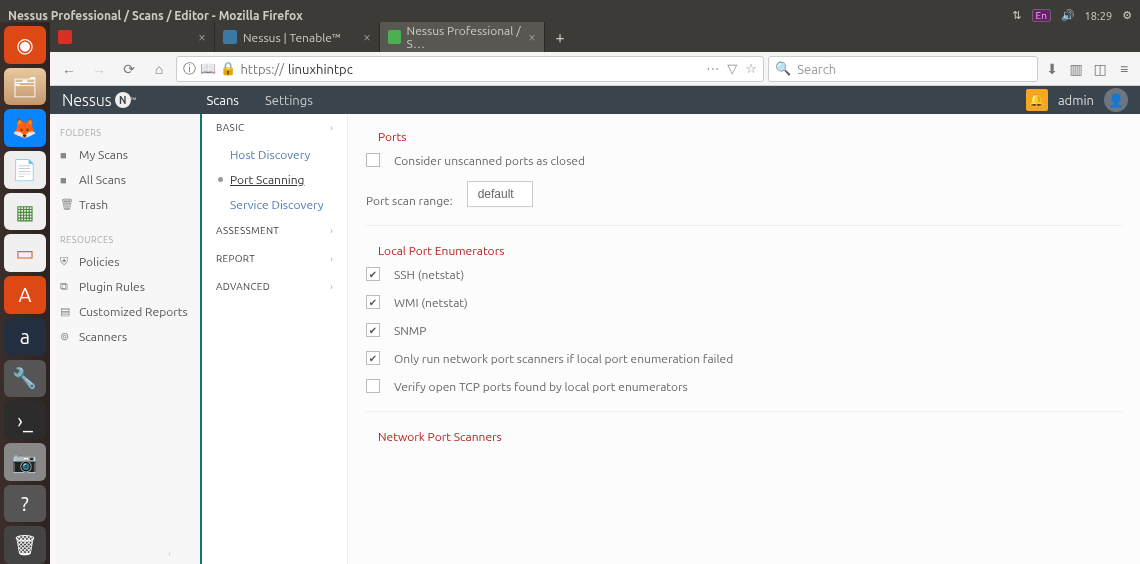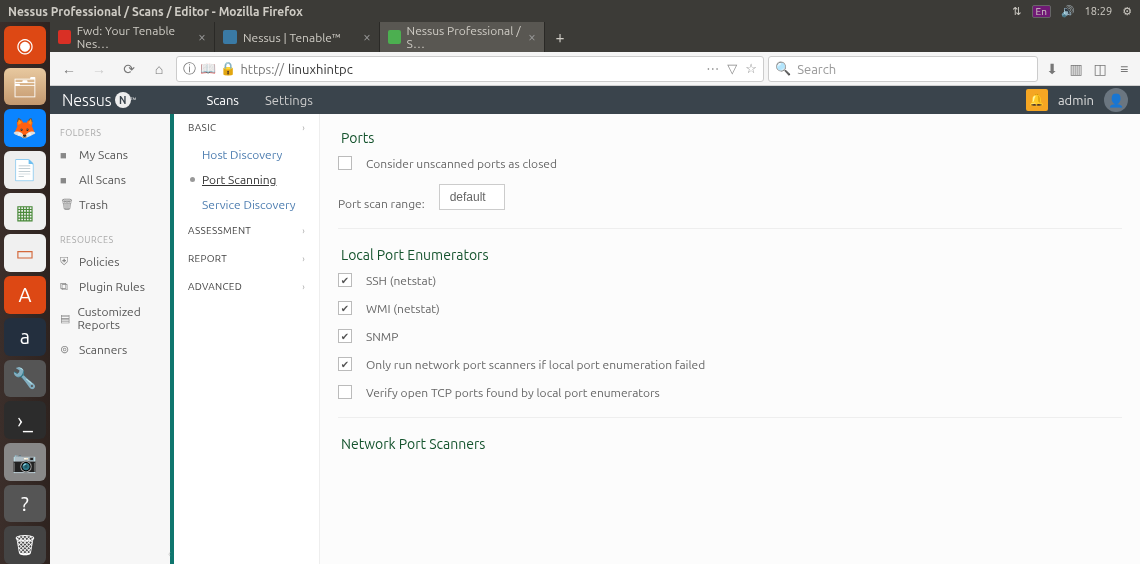--- a/index.html
+++ b/index.html
@@ -1,17 +1,17 @@
 <!DOCTYPE html>
 <html><head>
 <meta charset="utf-8">
 <style>
 *{margin:0;padding:0;box-sizing:border-box}
 body{font-family:Ubuntu,sans-serif;font-size:12px;width:1140px;height:564px;overflow:hidden;background:#f7f7f7}
-.titlebar{background:#3c3b37;color:#cfccc5;display:flex;align-items:center;height:22px;padding:0 8px;justify-content:space-between}
+.titlebar{background:#3c3b37;color:#cfccc5;display:flex;align-items:flex-end;height:22px;padding:0 8px;justify-content:space-between}
 .titlebar-left{font-size:12px;font-weight:bold;display:flex;align-items:center}
 .titlebar-right{display:flex;align-items:center;gap:10px;font-size:11px}
 .titlebar-right span{display:flex;align-items:center}
 .lang-box{background:#701a75;border:1px solid #666;padding:0 3px;border-radius:2px;font-size:10px}
 .main-area{display:flex;height:542px}
 .launcher{width:50px;background:linear-gradient(to right,#3b2e2a,#2e231f);display:flex;flex-direction:column;align-items:center;padding-top:4px;gap:4px}
 .launcher-icon{width:42px;height:42px;border-radius:6px;display:flex;align-items:center;justify-content:center;font-size:20px;color:white}
 .li-ubuntu{background:#dd4814}
 .li-files{background:linear-gradient(#e8c9a0,#c4986e)}
 .li-ff{background:#0a84ff}
@@ -50,32 +50,32 @@
 .logo-n{background:#eee;color:#3a444c;width:16px;height:16px;border-radius:50%;display:inline-flex;align-items:center;justify-content:center;font-size:10px;font-weight:bold;margin-left:3px}
 .logo-tm{font-size:8px;vertical-align:top}
 .appnav{margin-left:70px;display:flex;gap:26px;font-size:13px}
 .appnav-item{color:#ccc}
 .appnav-item.active{color:#fff}
 .app-right{margin-left:auto;display:flex;align-items:center;gap:10px}
 .bell{background:#f5a623;width:22px;height:22px;display:flex;align-items:center;justify-content:center;border-radius:2px;color:#fff;font-size:12px}
 .user{font-size:13px;color:#ddd}
 .user-icon{width:24px;height:24px;background:#6b7680;border-radius:50%;display:flex;align-items:center;justify-content:center;color:#fff;font-size:13px}
 .content{flex:1;display:flex;overflow:hidden}
-.sidebar-left{width:124px;background:#f7f7f7;border-right:4px solid #0f766e;padding:10px 0;font-size:12px;color:#555}
+.sidebar-left{width:152px;background:#f7f7f7;border-right:2px solid #0f766e;padding:10px 0;font-size:12px;color:#555}
 .slh{font-size:9px;color:#aaa;padding:4px 10px;text-transform:uppercase;letter-spacing:0.5px}
 .sli{padding:6px 10px;display:flex;align-items:center;gap:7px;cursor:pointer}
 .sli-icon{width:12px;color:#888;font-size:11px}
 .sidebar-mid{width:146px;background:#fff;border-right:1px solid #eee;font-size:11px;color:#444}
 .ms{padding:8px 14px;border-bottom:1px solid transparent;cursor:pointer;display:flex;align-items:center;justify-content:space-between;text-transform:uppercase;font-size:10px;letter-spacing:0.3px}
 .ms-chev{color:#aaa;font-size:9px}
 .msub{padding:6px 14px 6px 28px;font-size:12px;color:#4d7db0;cursor:pointer;text-transform:none;position:relative}
 .msub.active{color:#333;text-decoration:underline}
 .msub.active::before{content:"";position:absolute;left:16px;top:10px;width:5px;height:5px;border-radius:50%;background:#999}
 .main{flex:1;background:#fcfcfc;padding:0 18px 18px;overflow-y:auto;color:#333;font-size:12px}
-.sec-title{font-size:14px;color:#14532d;margin:16px 3px 10px}
+.sec-title{font-size:12px;color:#b91c1c;margin:16px 12px 10px}
 .row{display:flex;align-items:center;margin-bottom:14px}
 .chk{width:14px;height:14px;border:1px solid #bbb;margin-right:14px;background:#fff;display:inline-flex;align-items:center;justify-content:center;font-size:10px;color:#555}
 .chk.checked::after{content:"✔"}
 .rlabel{color:#666;font-size:12px}
 .prow{display:flex;align-items:flex-end;gap:14px;margin-bottom:10px}
 .pinput{border:1px solid #ccc;padding:5px 10px;font-size:12px;width:66px;color:#666}
 .hr{border:none;border-top:1px solid #eee;margin:18px 0}
 .sub-group{padding-left:28px}
 .sub-group .row{margin-bottom:10px}
 .radio{width:11px;height:11px;border:1px solid #ccc;border-radius:50%;margin-right:10px;display:inline-flex;align-items:center;justify-content:center}
@@ -111,21 +111,20 @@
     <div class="launcher-icon li-term">›_</div>
     <div class="launcher-icon li-shot">📷</div>
     <div class="launcher-icon li-help">?</div>
     <div class="launcher-icon li-trash">🗑</div>
   </div>
 
   <div class="browser">
     <div class="tabbar">
       <div class="tab">
         <span class="tab-icon ti-mail"></span>
-        <span>Fwd: Your Tenable Nes…</span>
         <span class="tab-close">×</span>
       </div>
       <div class="tab">
         <span class="tab-icon ti-tenable"></span>
         <span>Nessus | Tenable™</span>
         <span class="tab-close">×</span>
       </div>
       <div class="tab active">
         <span class="tab-icon ti-nessus"></span>
         <span>Nessus Professional / S…</span>

